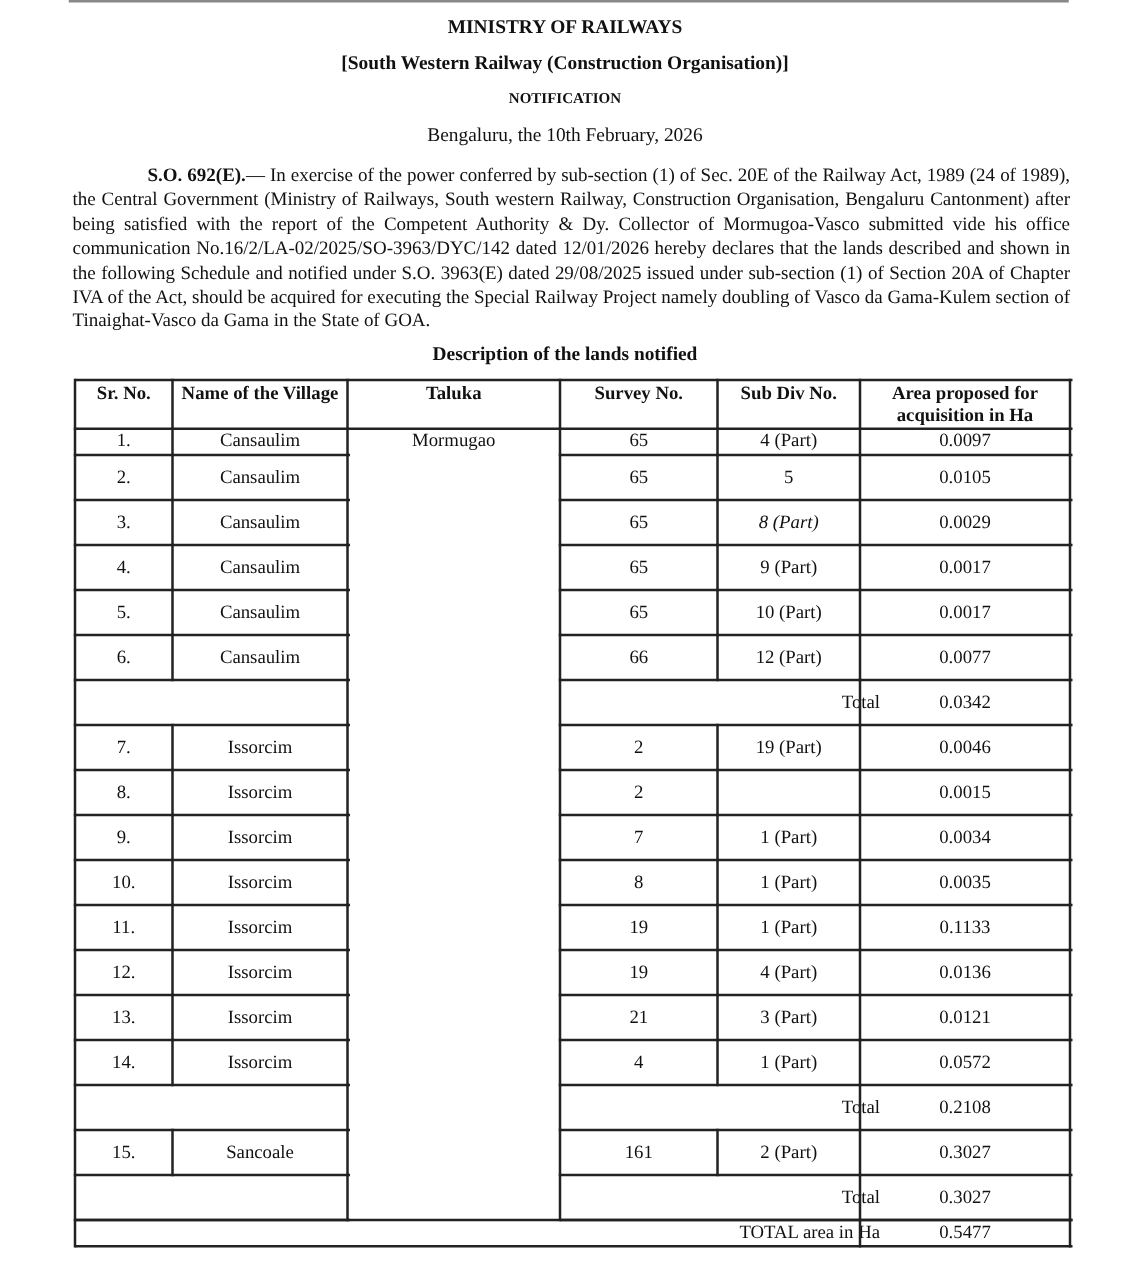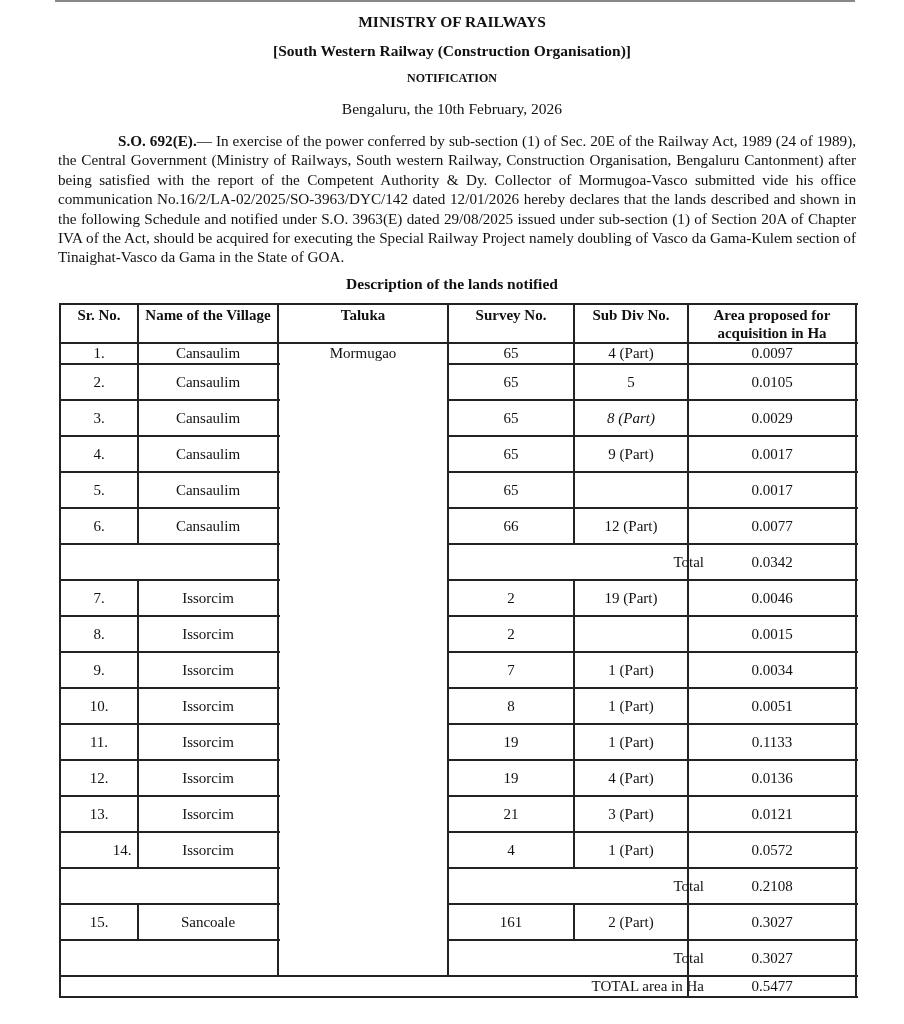--- a/index.html
+++ b/index.html
@@ -100,20 +100,21 @@
     <div class="vline" style="left: 59px; top: 435px; height: 38px;"></div>
     <div class="vline" style="left: 137px; top: 435px; height: 38px;"></div>
     <div class="vline" style="left: 277px; top: 435px; height: 38px;"></div>
     <div class="vline" style="left: 447px; top: 435px; height: 38px;"></div>
     <div class="vline" style="left: 573px; top: 435px; height: 38px;"></div>
     <div class="vline" style="left: 687px; top: 435px; height: 38px;"></div>
     <div class="vline" style="left: 855px; top: 435px; height: 38px;"></div>
     <div class="cell" style="left: 62px; width: 74px; top: 472px; height: 36px;">5.</div>
     <div class="cell" style="left: 140px; width: 136px; top: 472px; height: 36px;">Cansaulim</div>
     <div class="cell" style="left: 450px; width: 122px; top: 472px; height: 36px;">65</div>
+    <div class="cell" style="left: 576px; width: 110px; top: 472px; height: 36px;">10 (Part)</div>
     <div class="cell" style="left: 690px; width: 164px; top: 472px; height: 36px;">0.0017</div>
     <div class="hline" style="left: 60px; width: 220px; top: 507px;"></div>
     <div class="hline" style="left: 448px; width: 410px; top: 507px;"></div>
     <div class="vline" style="left: 59px; top: 471px; height: 38px;"></div>
     <div class="vline" style="left: 137px; top: 471px; height: 38px;"></div>
     <div class="vline" style="left: 277px; top: 471px; height: 38px;"></div>
     <div class="vline" style="left: 447px; top: 471px; height: 38px;"></div>
     <div class="vline" style="left: 573px; top: 471px; height: 38px;"></div>
     <div class="vline" style="left: 687px; top: 471px; height: 38px;"></div>
     <div class="vline" style="left: 855px; top: 471px; height: 38px;"></div>
@@ -178,21 +179,21 @@
     <div class="vline" style="left: 137px; top: 651px; height: 38px;"></div>
     <div class="vline" style="left: 277px; top: 651px; height: 38px;"></div>
     <div class="vline" style="left: 447px; top: 651px; height: 38px;"></div>
     <div class="vline" style="left: 573px; top: 651px; height: 38px;"></div>
     <div class="vline" style="left: 687px; top: 651px; height: 38px;"></div>
     <div class="vline" style="left: 855px; top: 651px; height: 38px;"></div>
     <div class="cell" style="left: 62px; width: 74px; top: 688px; height: 36px;">10.</div>
     <div class="cell" style="left: 140px; width: 136px; top: 688px; height: 36px;">Issorcim</div>
     <div class="cell" style="left: 450px; width: 122px; top: 688px; height: 36px;">8</div>
     <div class="cell" style="left: 576px; width: 110px; top: 688px; height: 36px;">1 (Part)</div>
-    <div class="cell" style="left: 690px; width: 164px; top: 688px; height: 36px;">0.0051</div>
+    <div class="cell" style="left: 690px; width: 164px; top: 688px; height: 36px;">0.0035</div>
     <div class="hline" style="left: 60px; width: 220px; top: 723px;"></div>
     <div class="hline" style="left: 448px; width: 410px; top: 723px;"></div>
     <div class="vline" style="left: 59px; top: 687px; height: 38px;"></div>
     <div class="vline" style="left: 137px; top: 687px; height: 38px;"></div>
     <div class="vline" style="left: 277px; top: 687px; height: 38px;"></div>
     <div class="vline" style="left: 447px; top: 687px; height: 38px;"></div>
     <div class="vline" style="left: 573px; top: 687px; height: 38px;"></div>
     <div class="vline" style="left: 687px; top: 687px; height: 38px;"></div>
     <div class="vline" style="left: 855px; top: 687px; height: 38px;"></div>
     <div class="cell" style="left: 62px; width: 74px; top: 724px; height: 36px;">11.</div>
@@ -230,21 +231,21 @@
     <div class="cell" style="left: 690px; width: 164px; top: 796px; height: 36px;">0.0121</div>
     <div class="hline" style="left: 60px; width: 220px; top: 831px;"></div>
     <div class="hline" style="left: 448px; width: 410px; top: 831px;"></div>
     <div class="vline" style="left: 59px; top: 795px; height: 38px;"></div>
     <div class="vline" style="left: 137px; top: 795px; height: 38px;"></div>
     <div class="vline" style="left: 277px; top: 795px; height: 38px;"></div>
     <div class="vline" style="left: 447px; top: 795px; height: 38px;"></div>
     <div class="vline" style="left: 573px; top: 795px; height: 38px;"></div>
     <div class="vline" style="left: 687px; top: 795px; height: 38px;"></div>
     <div class="vline" style="left: 855px; top: 795px; height: 38px;"></div>
-    <div class="cell" style="left: 62px; width: 74px; top: 832px; height: 36px; margin-left: 23px;">14.</div>
+    <div class="cell" style="left: 62px; width: 74px; top: 832px; height: 36px;">14.</div>
     <div class="cell" style="left: 140px; width: 136px; top: 832px; height: 36px;">Issorcim</div>
     <div class="cell" style="left: 450px; width: 122px; top: 832px; height: 36px;">4</div>
     <div class="cell" style="left: 576px; width: 110px; top: 832px; height: 36px;">1 (Part)</div>
     <div class="cell" style="left: 690px; width: 164px; top: 832px; height: 36px;">0.0572</div>
     <div class="hline" style="left: 60px; width: 220px; top: 867px;"></div>
     <div class="hline" style="left: 448px; width: 410px; top: 867px;"></div>
     <div class="vline" style="left: 59px; top: 831px; height: 38px;"></div>
     <div class="vline" style="left: 137px; top: 831px; height: 38px;"></div>
     <div class="vline" style="left: 277px; top: 831px; height: 38px;"></div>
     <div class="vline" style="left: 447px; top: 831px; height: 38px;"></div>

